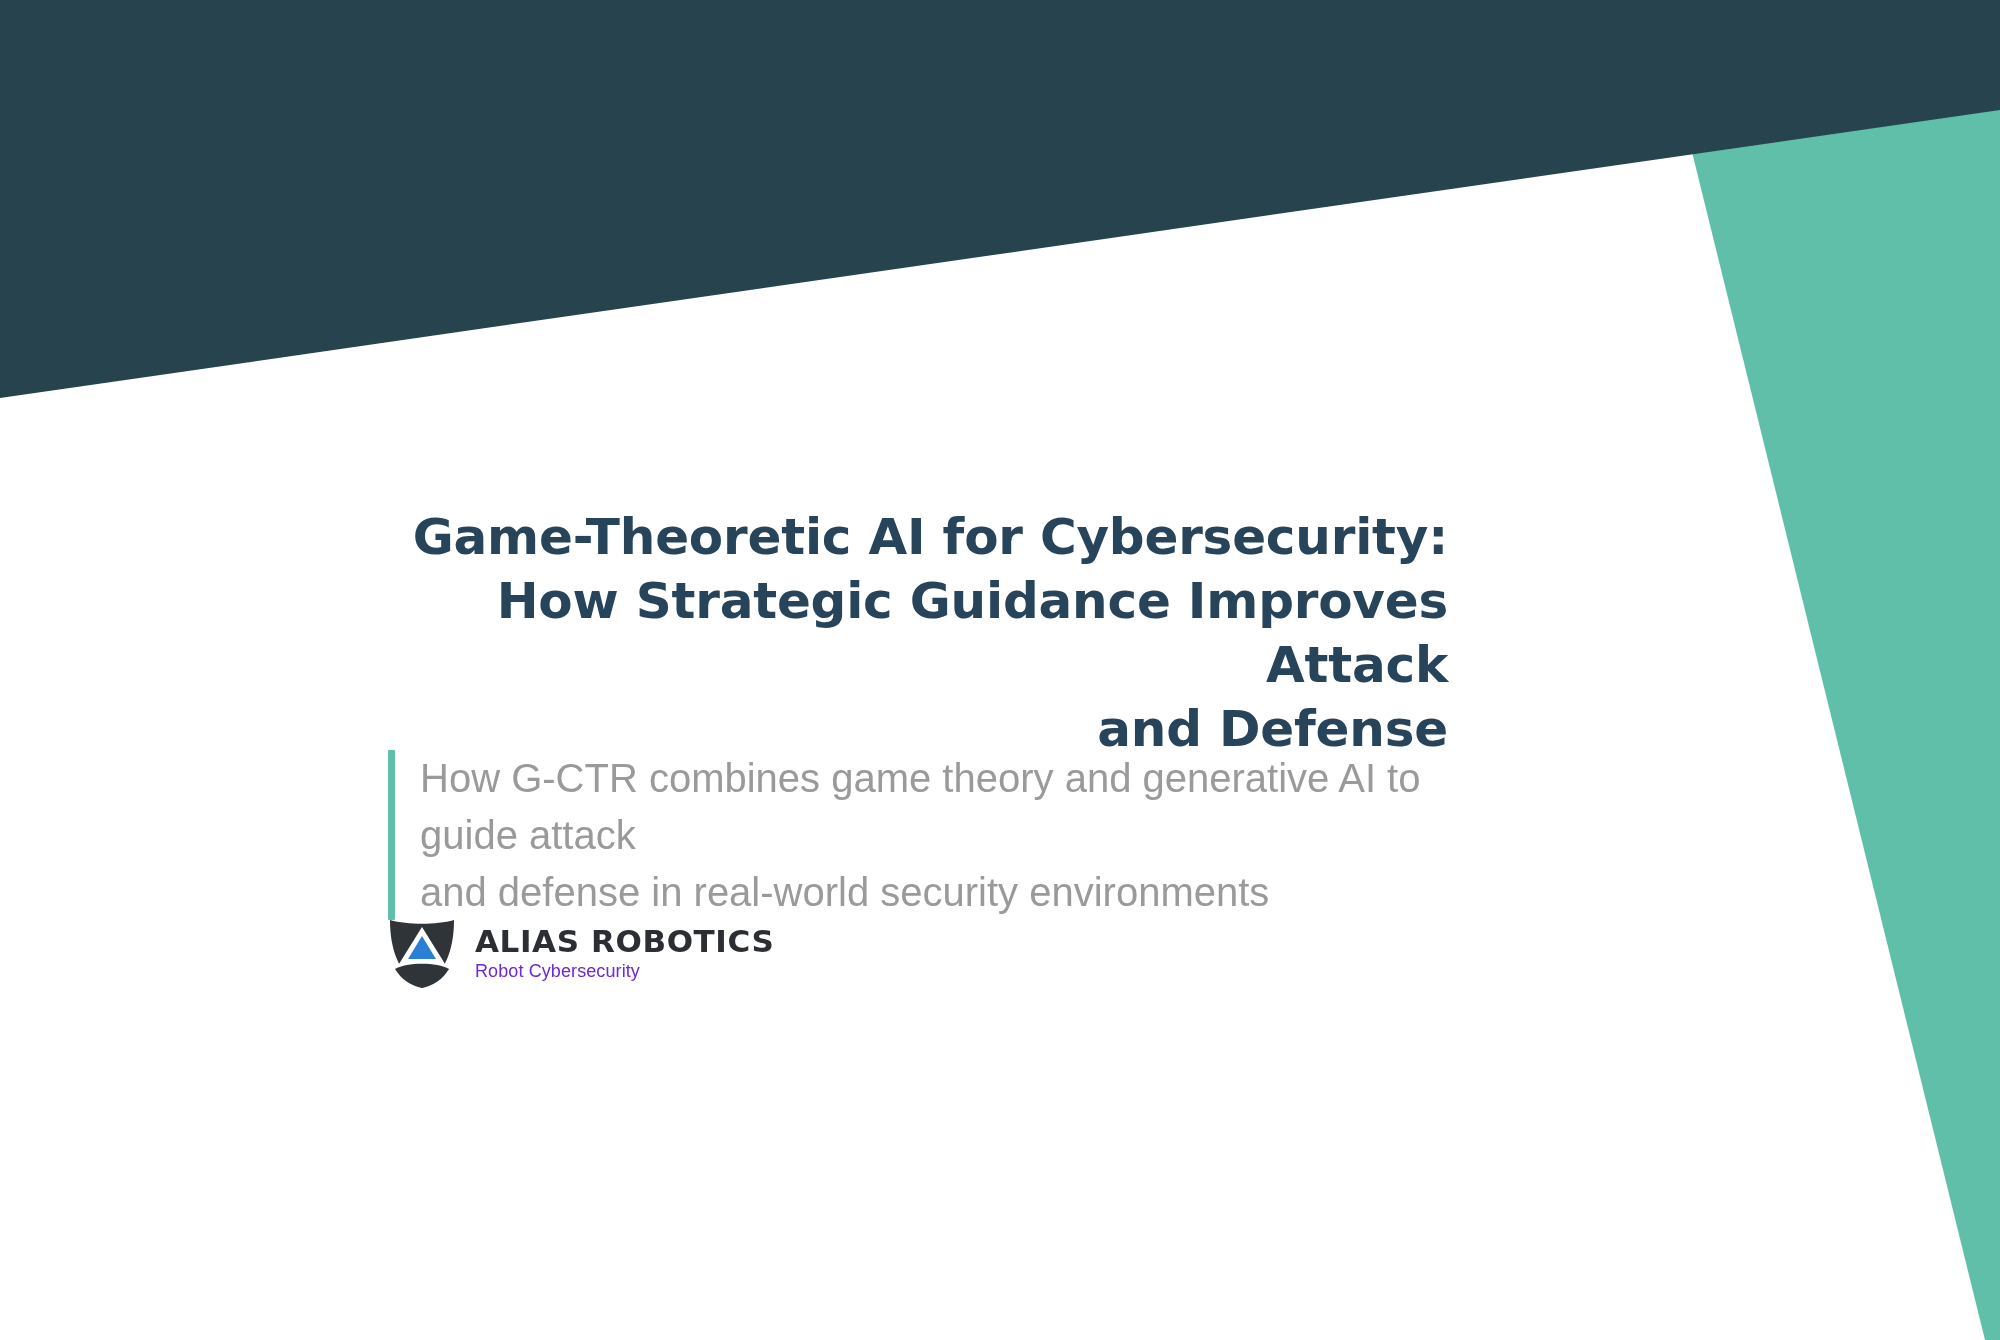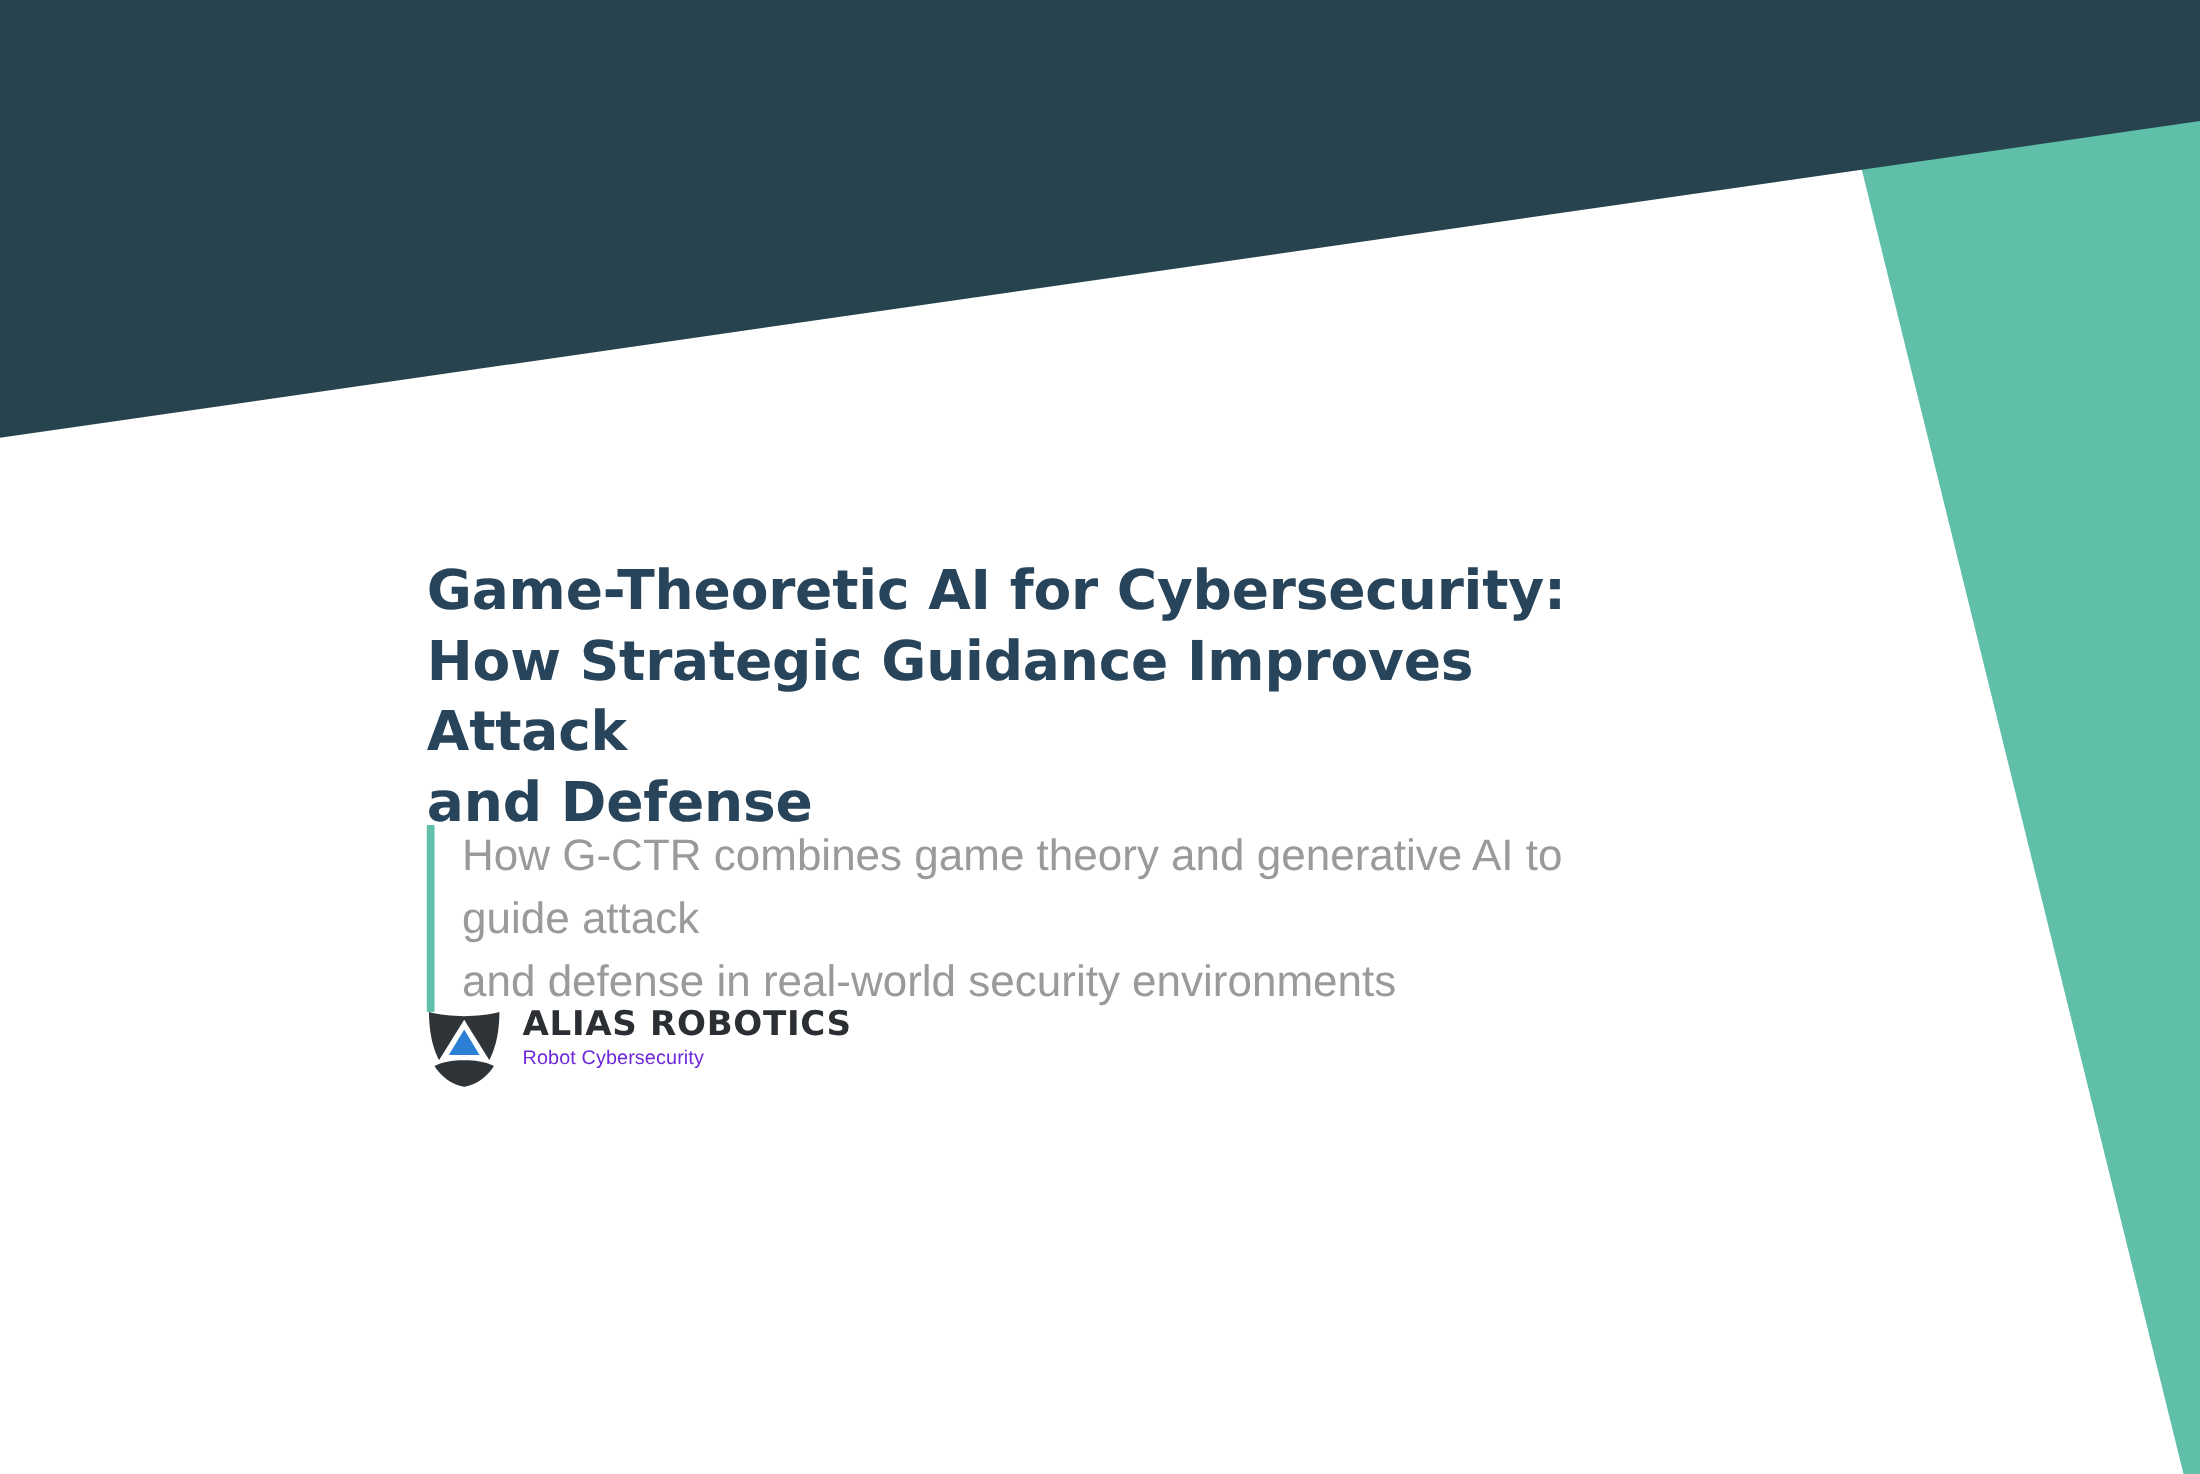--- a/index.html
+++ b/index.html
@@ -28,20 +28,21 @@
     height: 1340px;
     pointer-events: none;
   }
 
   
   .title-block {
     position: absolute;
     left: 388px;
     top: 505px;
     width: 1060px;
+    text-align: right;
   }
   .deck-title {
     margin: 0;
     font-family: "DejaVu Sans", sans-serif;
     font-size: 50px;
     line-height: 1.28;
     font-weight: 700;
     letter-spacing: -0.2px;
     color: #27445A;
     white-space: pre-line;
@@ -73,21 +74,21 @@
     color: #9A9A9A;
     white-space: pre-line;
   }
 
   
   .logo-lockup {
     position: absolute;
     left: 388px;
     top: 916px;
     display: flex;
-    align-items: flex-start;
+    align-items: center;
     gap: 19px;
   }
   .logo-mark {
     display: block;
     width: 68px;
     height: 74px;
   }
   .logo-words {
     display: flex;
     flex-direction: column;

